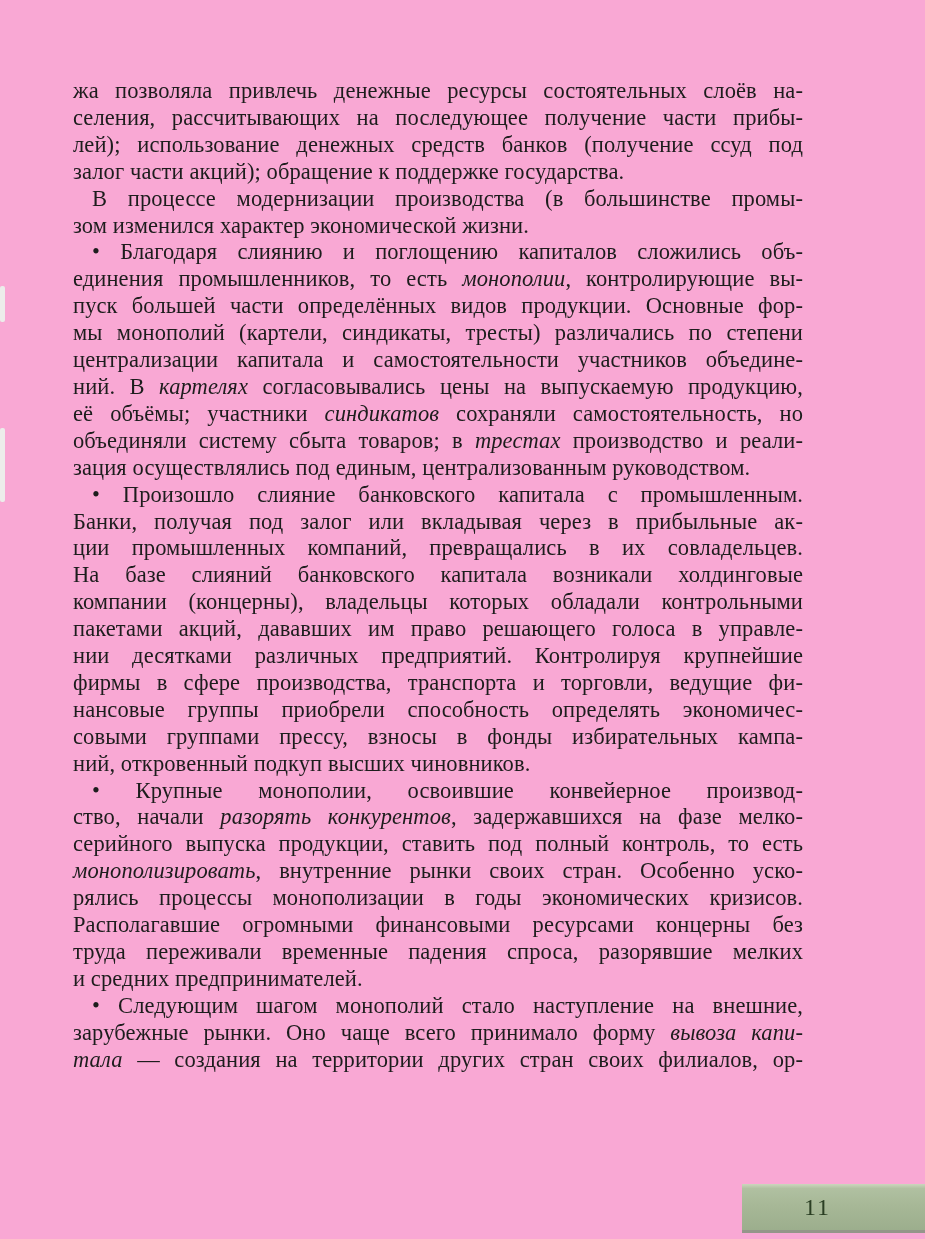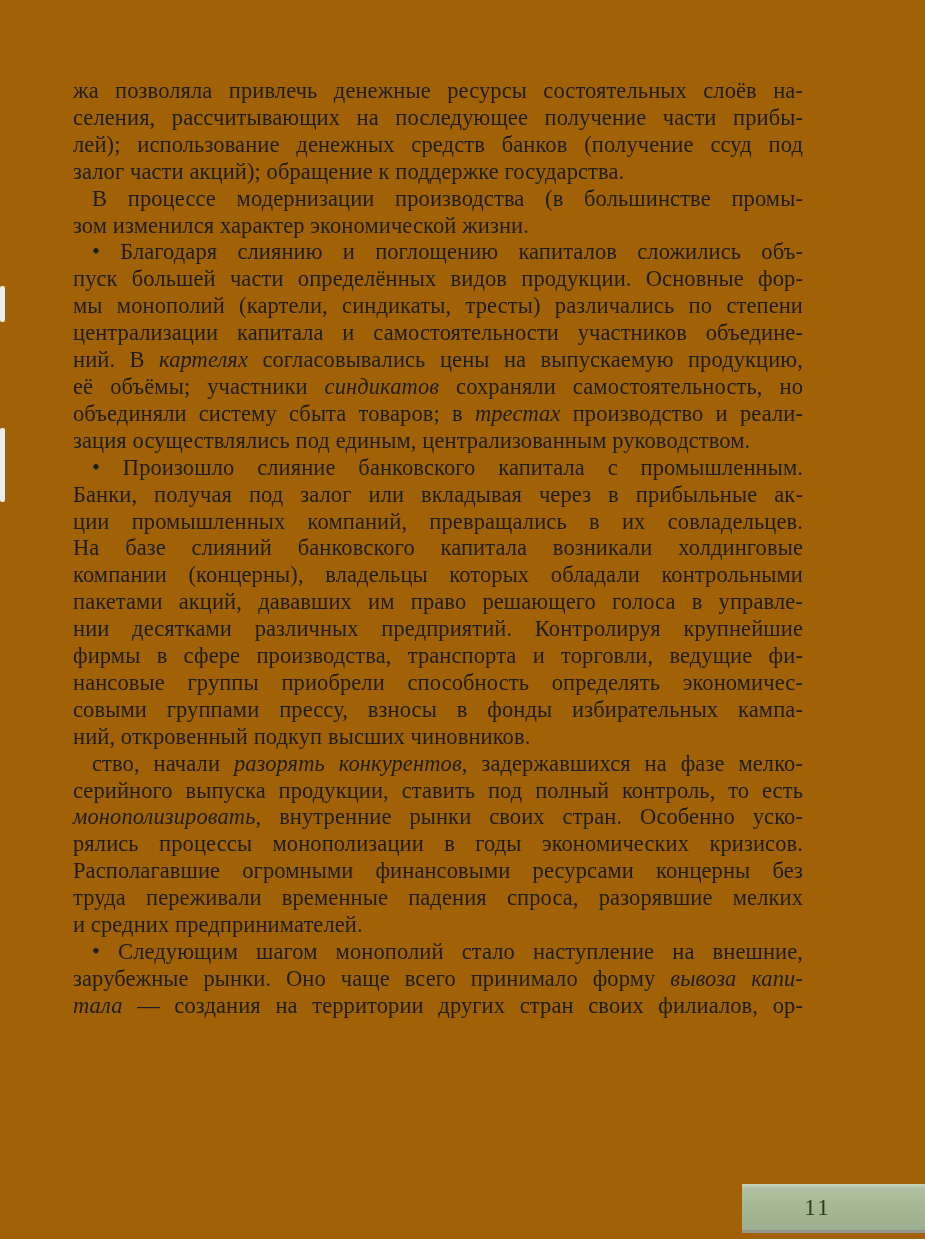--- a/index.html
+++ b/index.html
@@ -1,19 +1,19 @@
 <!DOCTYPE html>
 <html><head>
 <meta charset="utf-8">
 <style>
   html,body { margin:0; padding:0; background:#ffffff; }
   .page {
     position:relative;
     width:925px; height:1239px;
-    background:#a16207;
+    background:#f9a8d4;
     overflow:hidden;
     font-family:"Liberation Serif", serif;
   }
   
   .edge-mark { position:absolute; left:0; width:5px; background:#ededeb; border-radius:2px; }
   .edge-mark.m1 { top:286px; height:36px; }
   .edge-mark.m2 { top:428px; height:74px; }
 
   .text-column {
     position:absolute;
@@ -61,20 +61,21 @@
         <div class="line"><span>селения, рассчитывающих на последующее получение части прибы-</span></div>
         <div class="line"><span>лей); использование денежных средств банков (получение ссуд под</span></div>
         <div class="line lastline"><span>залог части акций); обращение к поддержке государства.</span></div>
       </div>
       <div class="para indent">
         <div class="line"><span>В процессе модернизации производства (в большинстве промы-</span></div>
         <div class="line lastline"><span>зом изменился характер экономической жизни.</span></div>
       </div>
       <div class="para indent">
         <div class="line"><span>• Благодаря слиянию и поглощению капиталов сложились объ-</span></div>
+        <div class="line"><span>единения промышленников, то есть </span><span class="it">монополии</span><span>, контролирующие вы-</span></div>
         <div class="line"><span>пуск большей части определённых видов продукции. Основные фор-</span></div>
         <div class="line"><span>мы монополий (картели, синдикаты, тресты) различались по степени</span></div>
         <div class="line"><span>централизации капитала и самостоятельности участников объедине-</span></div>
         <div class="line"><span>ний. В </span><span class="it">картелях</span><span> согласовывались цены на выпускаемую продукцию,</span></div>
         <div class="line"><span>её объёмы; участники </span><span class="it">синдикатов</span><span> сохраняли самостоятельность, но</span></div>
         <div class="line"><span>объединяли систему сбыта товаров; в </span><span class="it">трестах</span><span> производство и реали-</span></div>
         <div class="line lastline"><span>зация осуществлялись под единым, централизованным руководством.</span></div>
       </div>
       <div class="para indent">
         <div class="line"><span>• Произошло слияние банковского капитала с промышленным.</span></div>
@@ -83,20 +84,21 @@
         <div class="line"><span>На базе слияний банковского капитала возникали холдинговые</span></div>
         <div class="line"><span>компании (концерны), владельцы которых обладали контрольными</span></div>
         <div class="line"><span>пакетами акций, дававших им право решающего голоса в управле-</span></div>
         <div class="line"><span>нии десятками различных предприятий. Контролируя крупнейшие</span></div>
         <div class="line"><span>фирмы в сфере производства, транспорта и торговли, ведущие фи-</span></div>
         <div class="line"><span>нансовые группы приобрели способность определять экономичес-</span></div>
         <div class="line"><span>совыми группами прессу, взносы в фонды избирательных кампа-</span></div>
         <div class="line lastline"><span>ний, откровенный подкуп высших чиновников.</span></div>
       </div>
       <div class="para indent">
+        <div class="line"><span>• Крупные монополии, освоившие конвейерное производ-</span></div>
         <div class="line"><span>ство, начали </span><span class="it">разорять конкурентов</span><span>, задержавшихся на фазе мелко-</span></div>
         <div class="line"><span>серийного выпуска продукции, ставить под полный контроль, то есть</span></div>
         <div class="line"><span class="it">монополизировать</span><span>, внутренние рынки своих стран. Особенно уско-</span></div>
         <div class="line"><span>рялись процессы монополизации в годы экономических кризисов.</span></div>
         <div class="line"><span>Располагавшие огромными финансовыми ресурсами концерны без</span></div>
         <div class="line"><span>труда переживали временные падения спроса, разорявшие мелких</span></div>
         <div class="line lastline"><span>и средних предпринимателей.</span></div>
       </div>
       <div class="para indent">
         <div class="line"><span>• Следующим шагом монополий стало наступление на внешние,</span></div>

